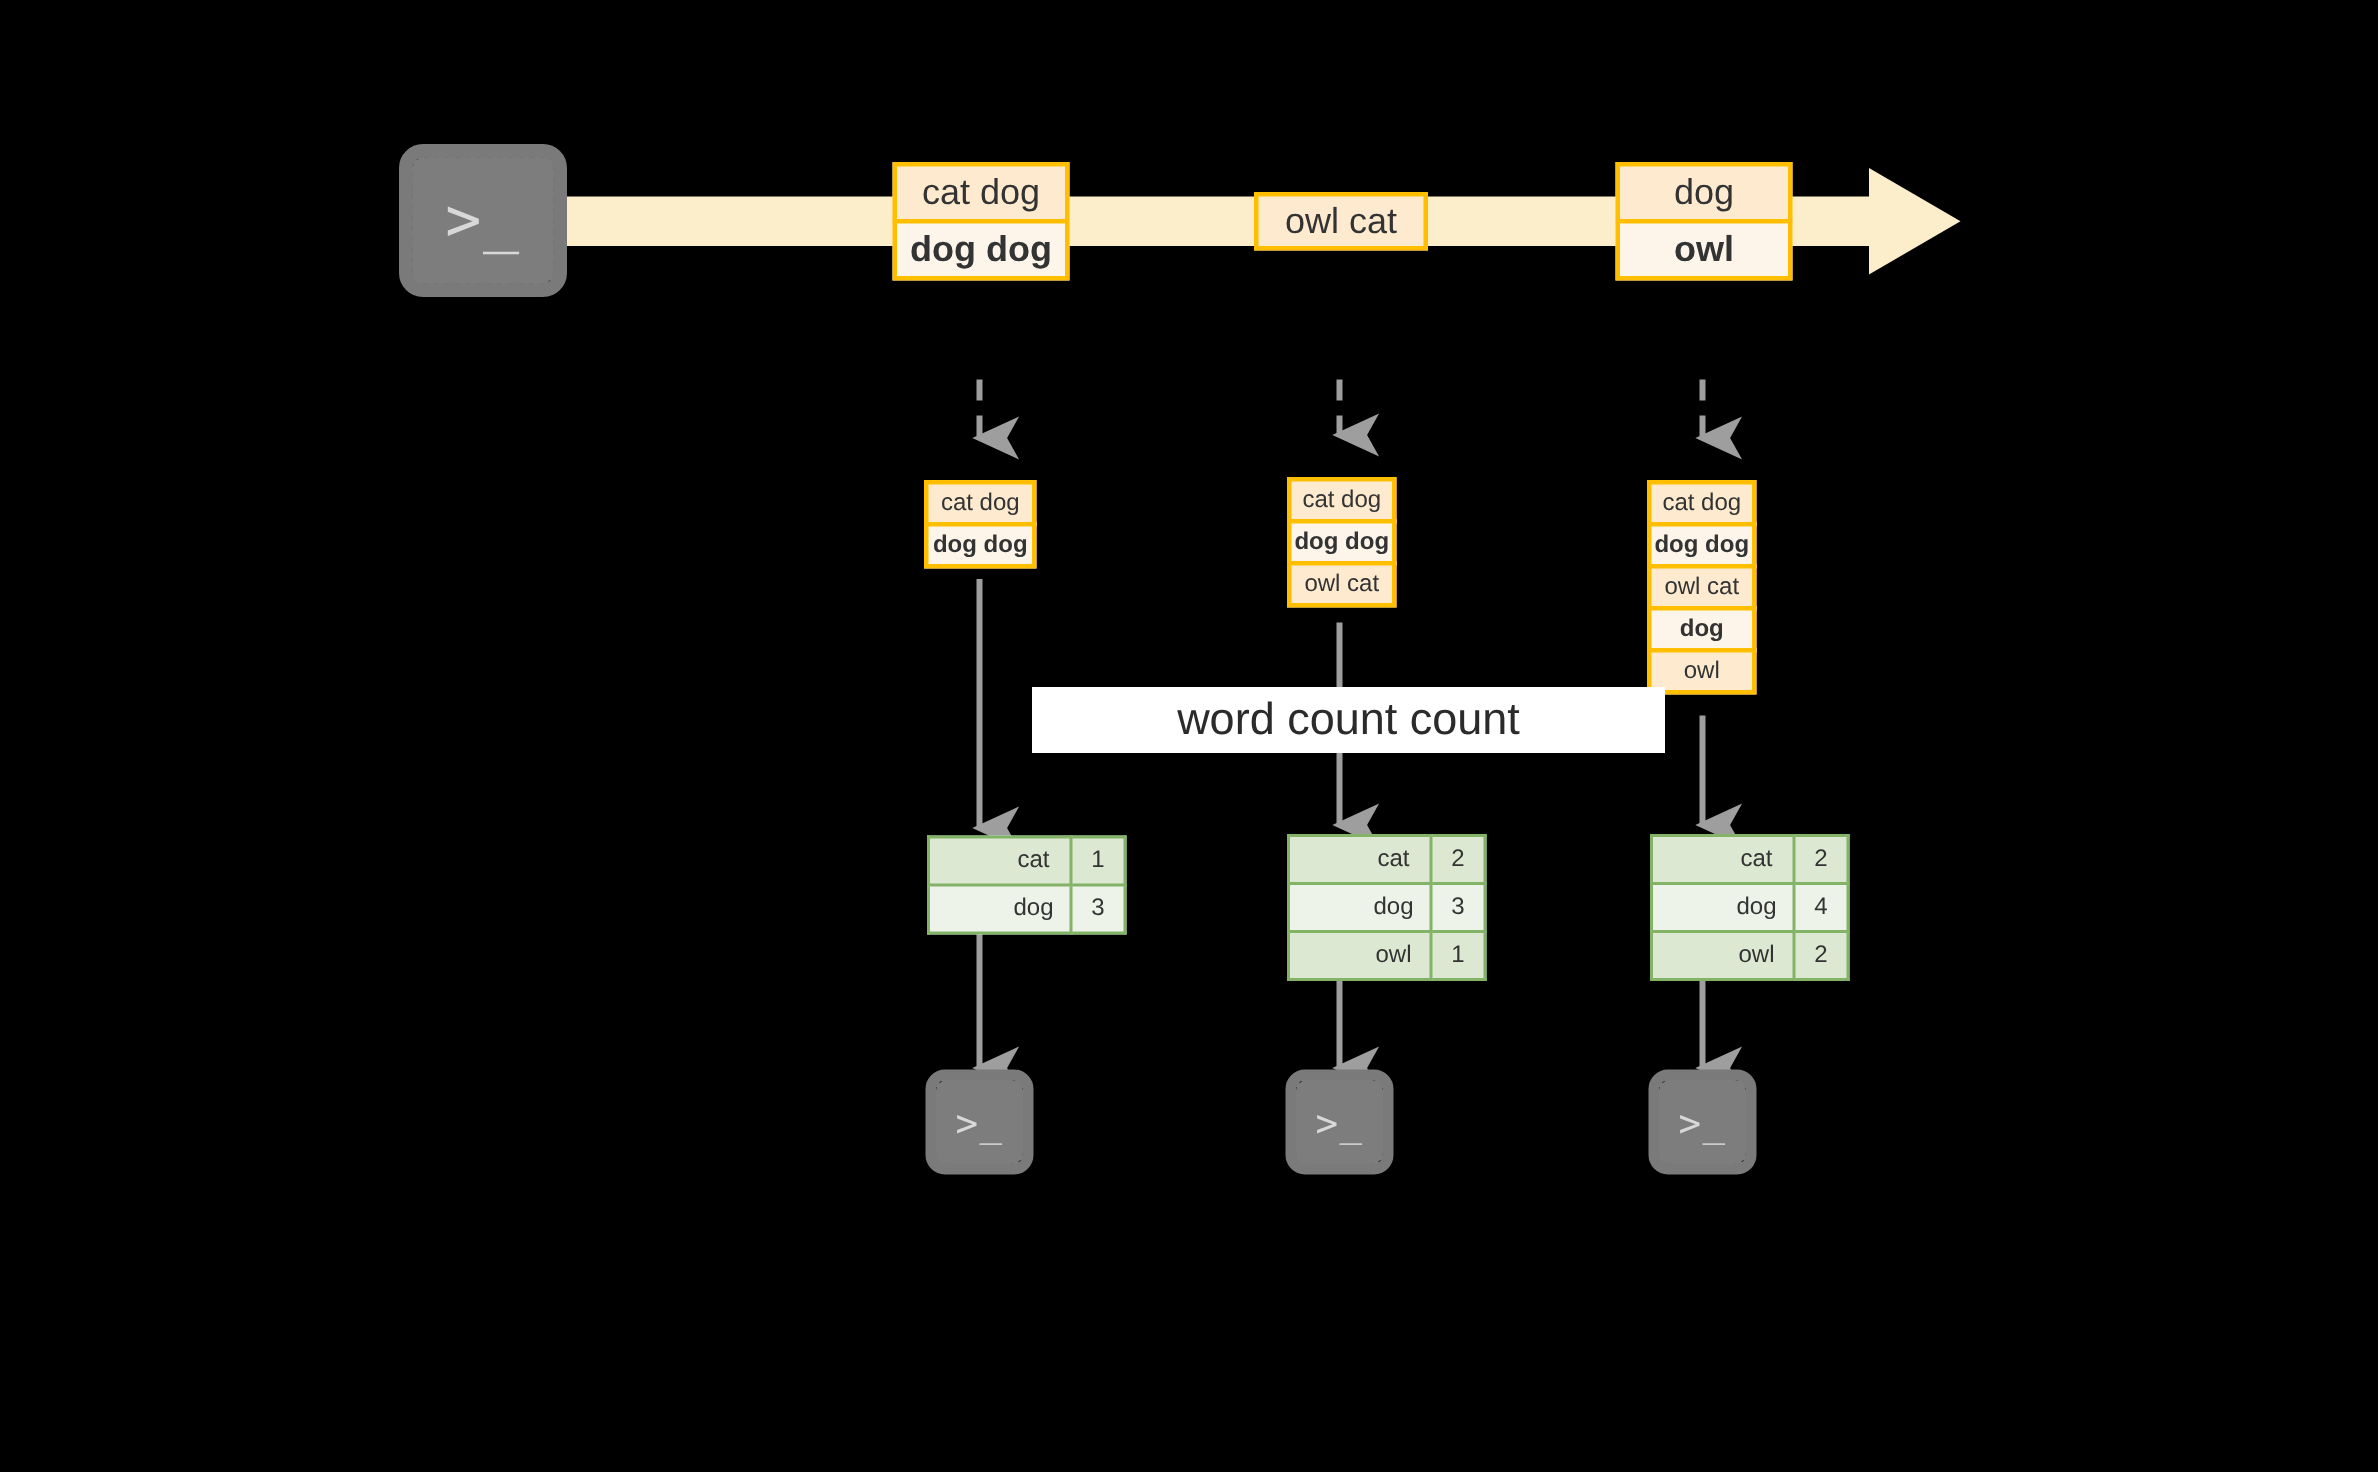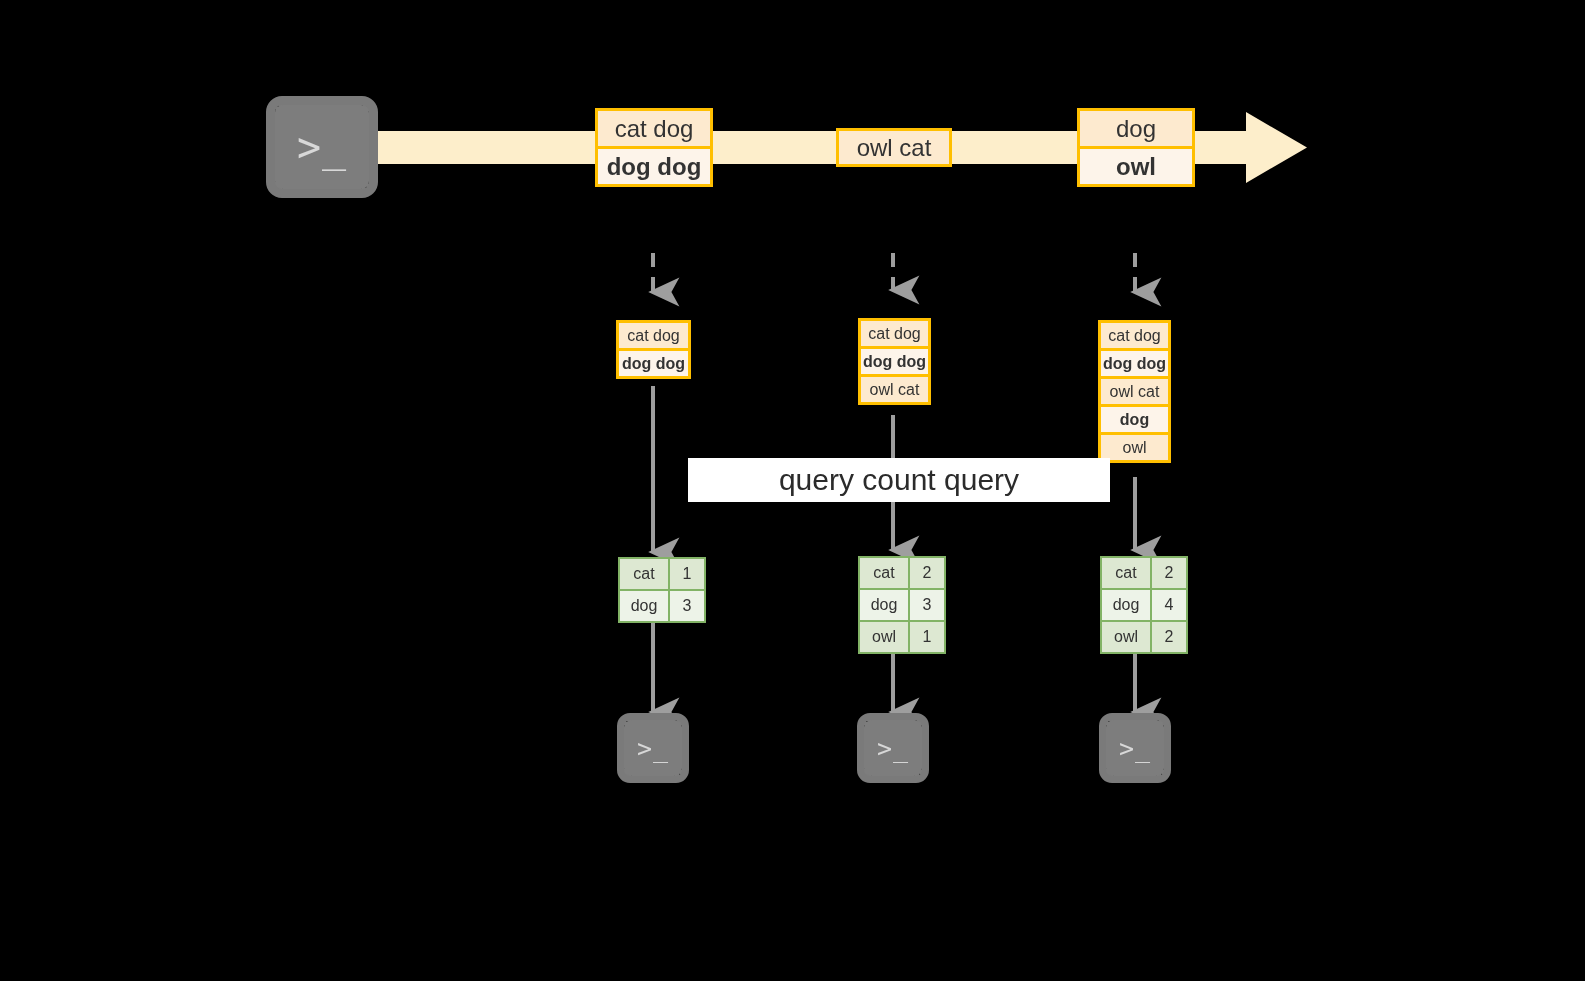--- a/index.html
+++ b/index.html
@@ -102,21 +102,21 @@
   .gtable td {
     border: 2.5px solid #82b366;
     background: #dde8d2;
     padding: 0;
     height: 30px;
     text-align: center;
     color: #333333;
     font-family: "Liberation Sans", sans-serif;
   }
   .gtable tr.alt td { background: #edf3e8; }
-  .gtable td.word { width: 48px; }
+  .gtable td.word { width: 48px; padding-left: 45px; }
   .gtable td.cnt  { width: 34px; }
 
   
   .query-label {
     position: absolute;
     background: #ffffff;
     color: #2b2b2b;
     font-size: 30px;
     display: flex;
     align-items: center;
@@ -190,21 +190,21 @@
   </div>
 
   <div class="stack" style="left:1098px; top:320px; width:73px;">
     <div class="obox sm" style="height:31px;">cat dog</div>
     <div class="obox sm alt" style="height:31px;">dog dog</div>
     <div class="obox sm" style="height:31px;">owl cat</div>
     <div class="obox sm alt" style="height:31px;">dog</div>
     <div class="obox sm" style="height:31px;">owl</div>
   </div>
 
-  <div class="query-label" style="left:688px; top:458px; width:422px; height:44px;">query count query</div>
+  <div class="query-label" style="left:688px; top:458px; width:422px; height:44px;">word count count</div>
 
   <table class="gtable" style="left:618px; top:557px;">
     <tbody>
         <tr>
       <td class="word">cat</td>
       <td class="cnt">1</td>
     </tr>
     <tr class="alt">
       <td class="word">dog</td>
       <td class="cnt">3</td>

